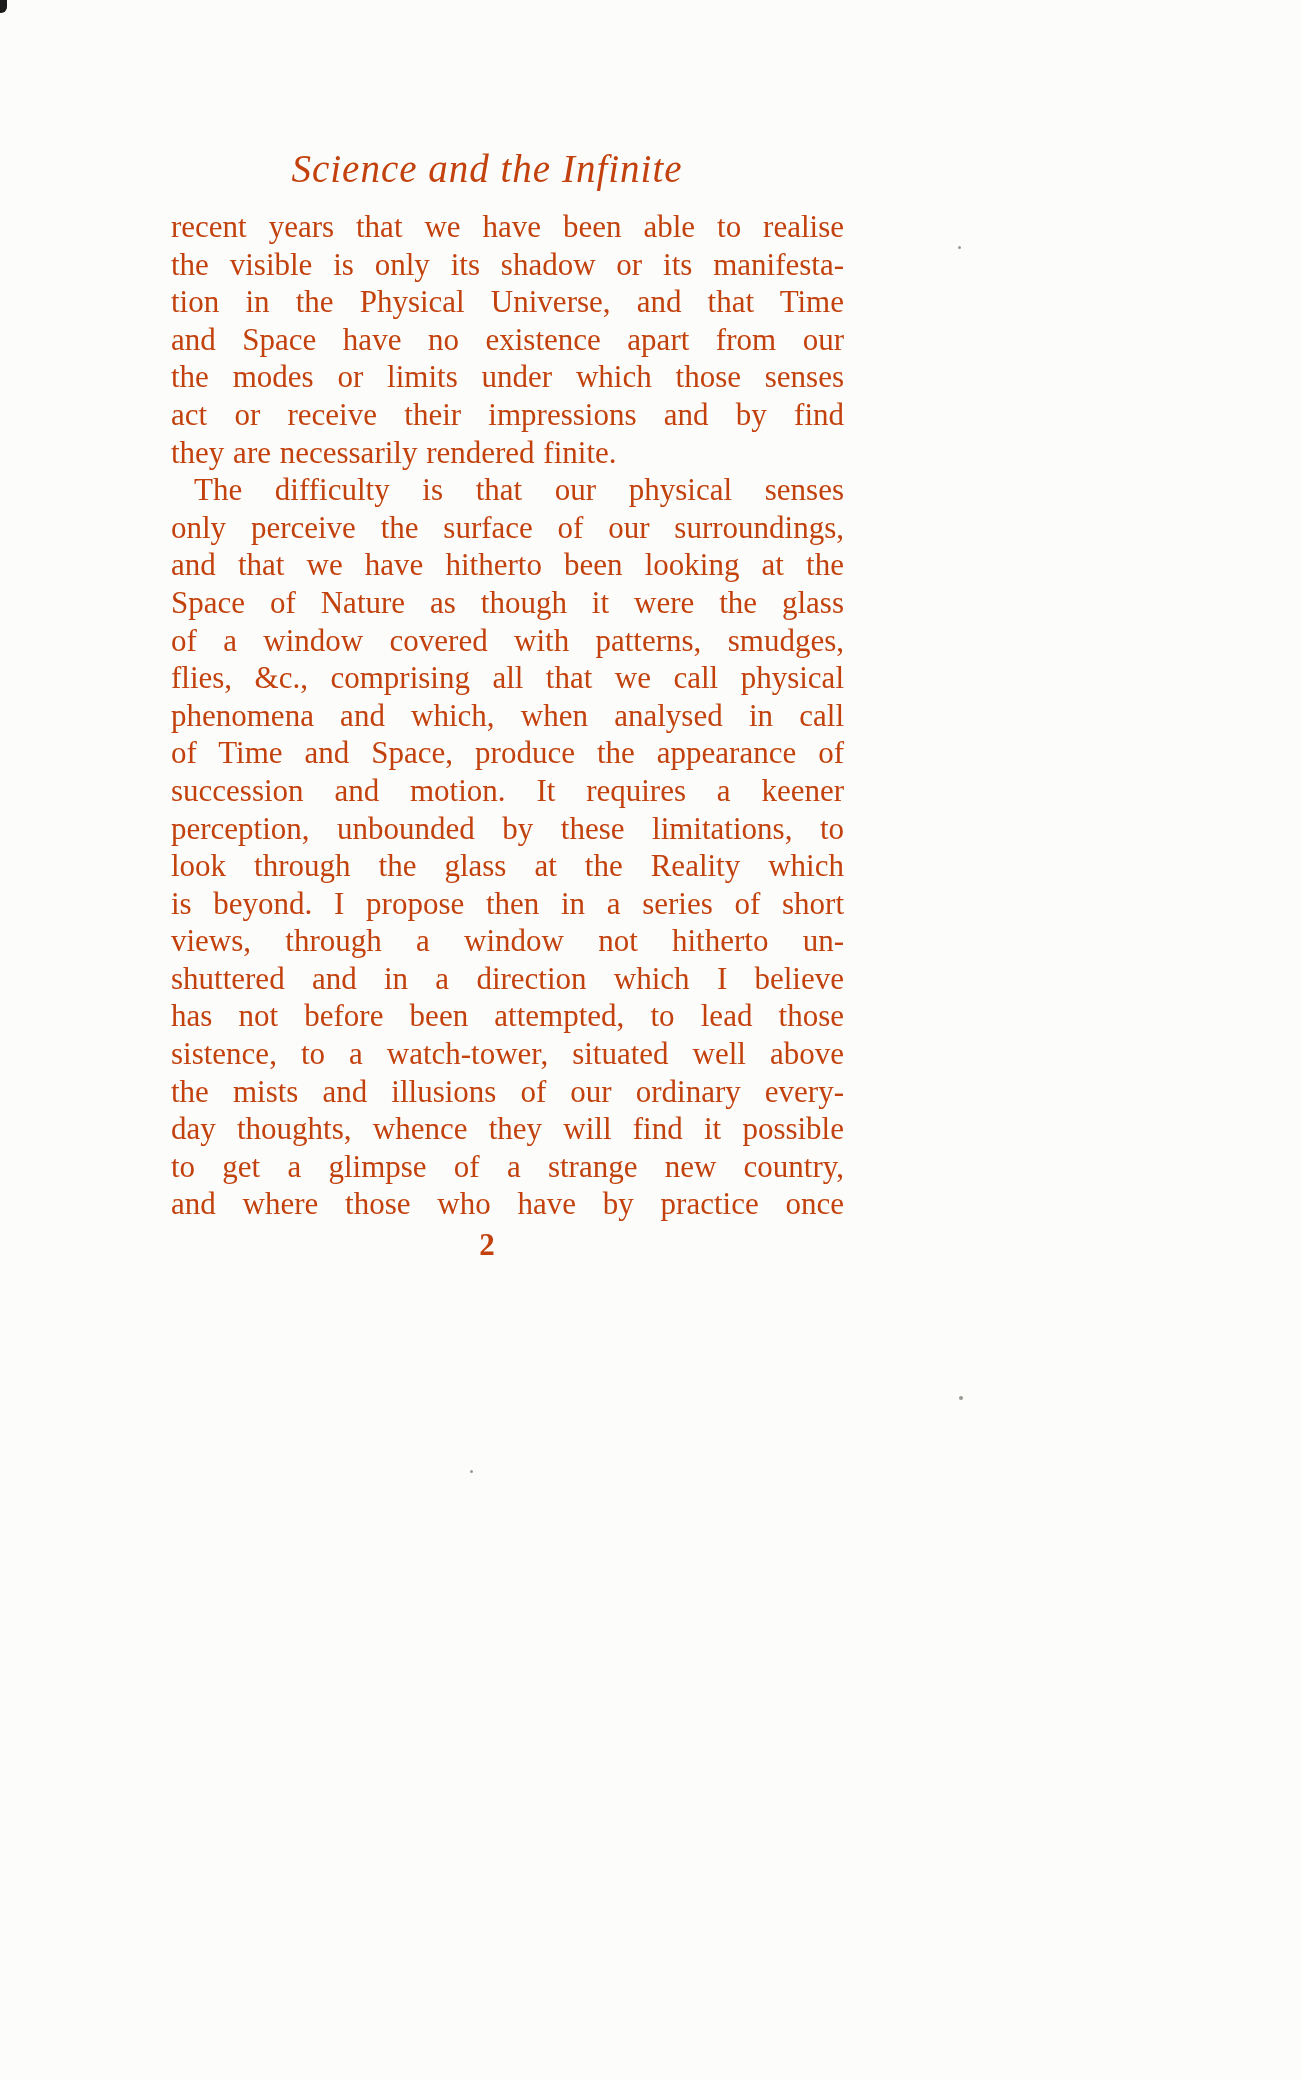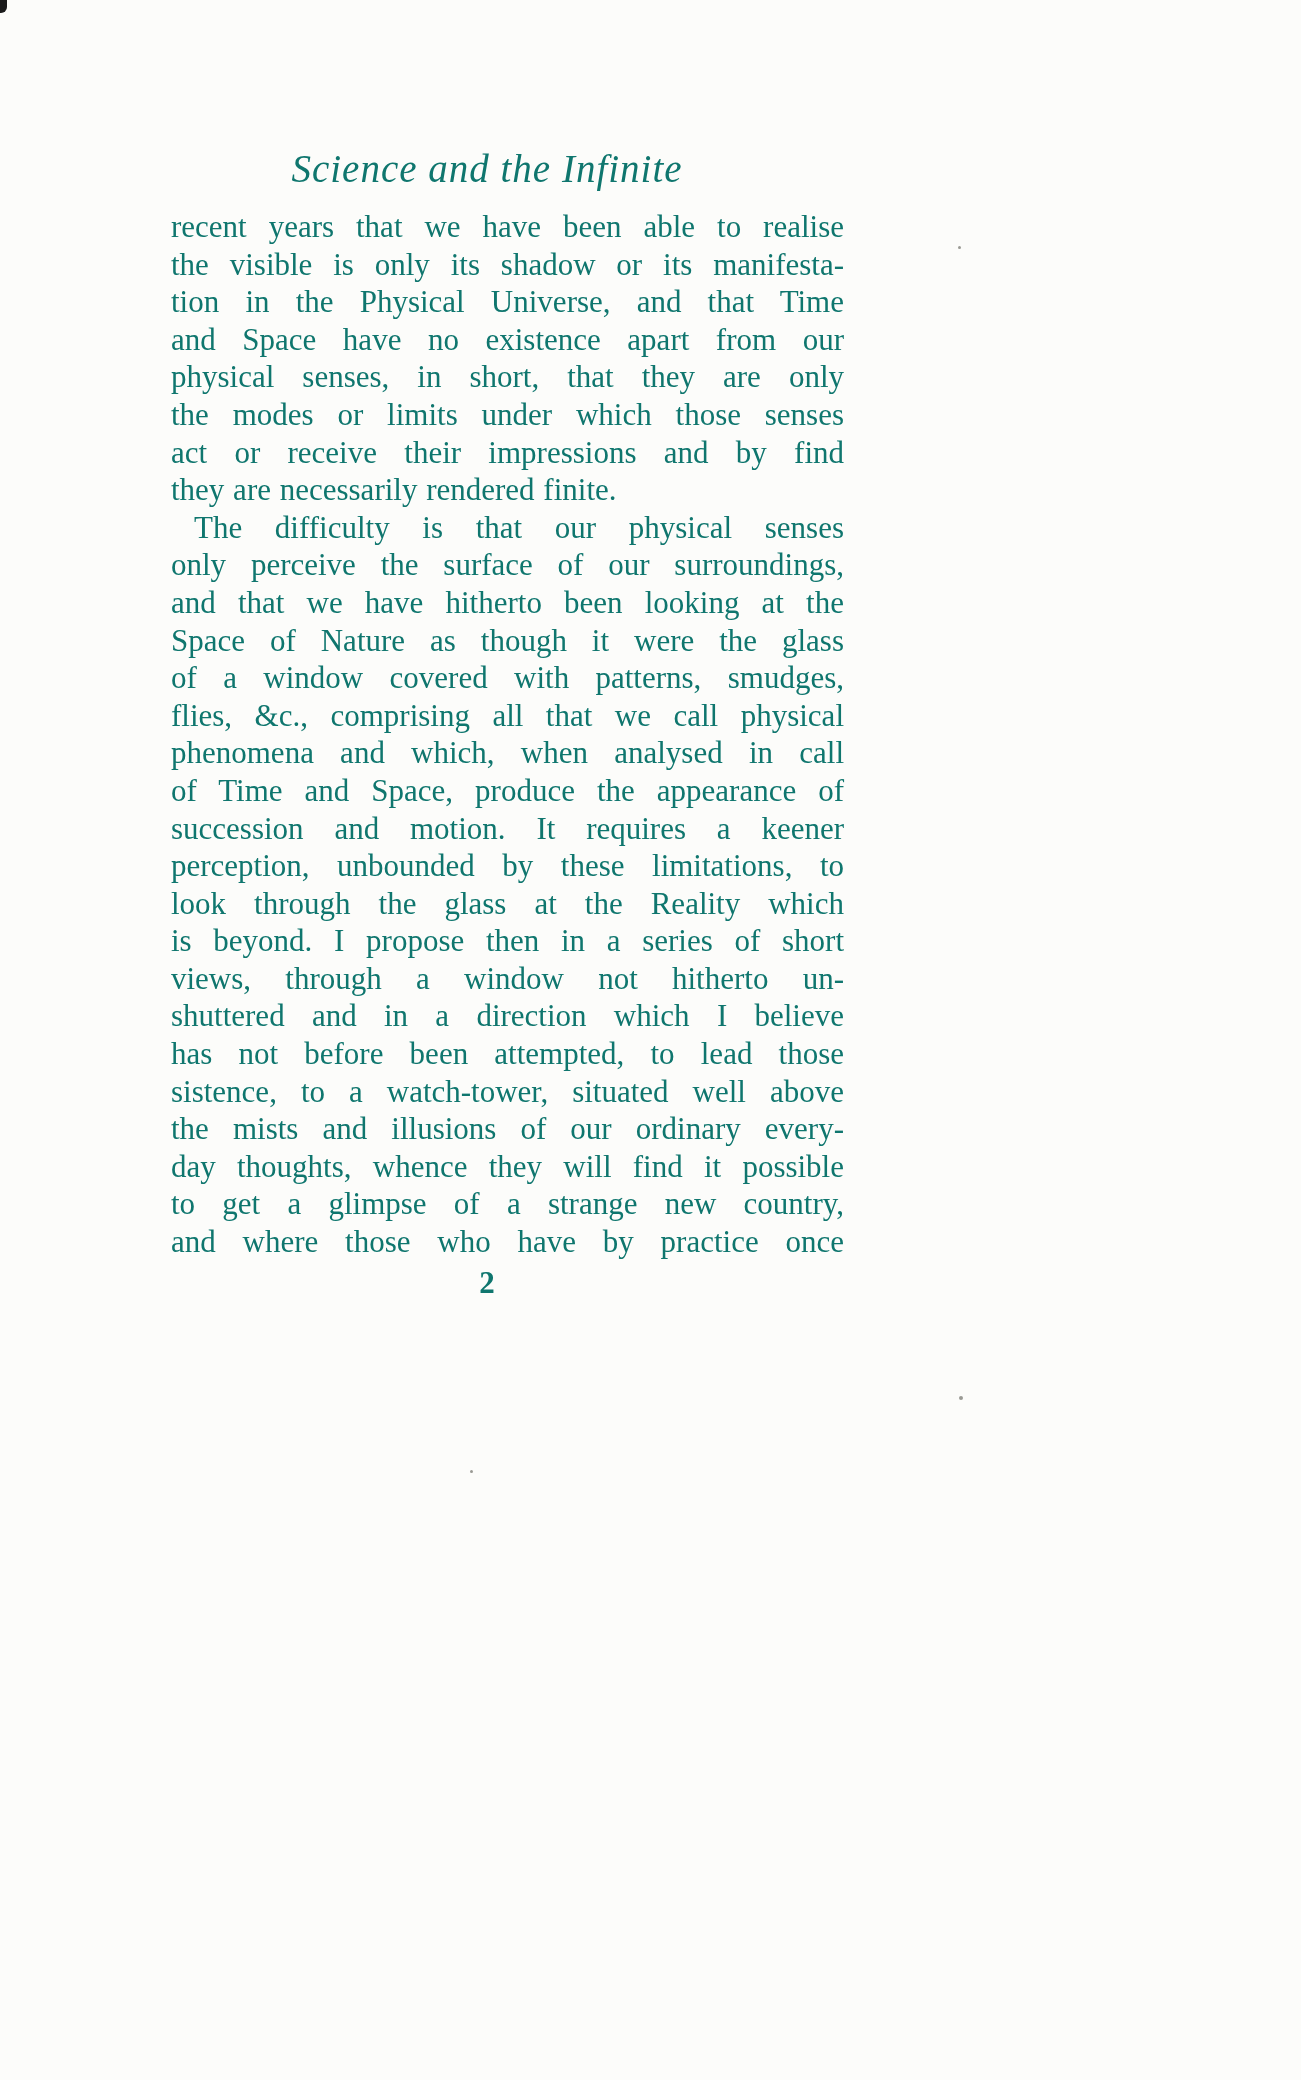--- a/index.html
+++ b/index.html
@@ -72,32 +72,31 @@
     left: 0;
     width: 7px;
     height: 13px;
     background: #1b1b1b;
     border-bottom-right-radius: 6px;
   }
 </style>
 </head>
 <body>
 
-<div class="page" style="background: rgb(252, 252, 250); color: #0f766e;">
+<div class="page" style="background: rgb(252, 252, 250); color: #c2410c;">
   <div class="corner-mark"></div>
 
   <h1 class="title">Science and the Infinite</h1>
 
   <div class="text-block" id="text-block">
       <div class="paragraph">
         <div class="line">recent years that we have been able to realise</div>
         <div class="line">the visible is only its shadow or its manifesta-</div>
         <div class="line">tion in the Physical Universe, and that Time</div>
         <div class="line">and Space have no existence apart from our</div>
-        <div class="line">physical senses, in short, that they are only</div>
         <div class="line">the modes or limits under which those senses</div>
         <div class="line">act or receive their impressions and by find</div>
         <div class="line last">they are necessarily rendered finite.</div>
       </div>
       <div class="paragraph">
         <div class="line indent">The difficulty is that our physical senses</div>
         <div class="line">only perceive the surface of our surroundings,</div>
         <div class="line">and that we have hitherto been looking at the</div>
         <div class="line">Space of Nature as though it were the glass</div>
         <div class="line">of a window covered with patterns, smudges,</div>

